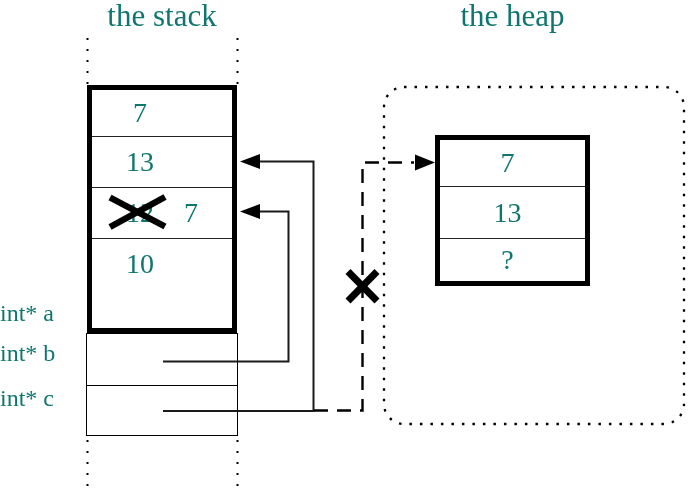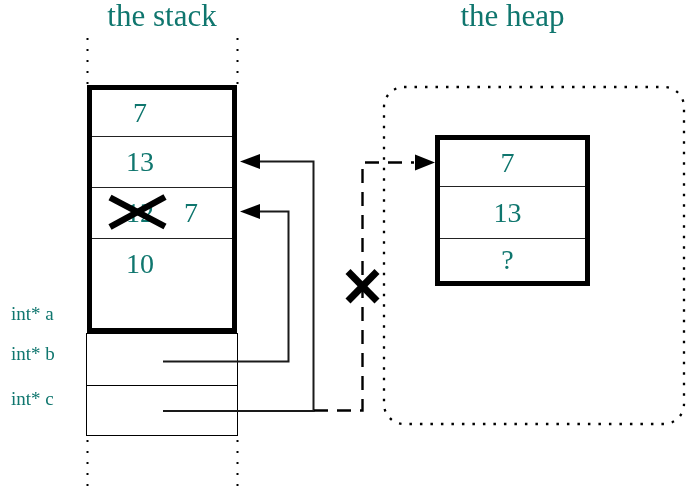--- a/index.html
+++ b/index.html
@@ -52,22 +52,22 @@
     width: 152px; height: 103px;
     border: 1.5px solid #000;
     box-sizing: border-box;
     display: flex; flex-direction: column;
   }
   .sub-box .prow:nth-child(1) { height: 51px; }
   .sub-box .prow:nth-child(2) { flex: 1; border-top: 1.3px solid #000; }
 
   
   .var-label {
-    left: 11px;
-    font-size: 19px;
+    left: 0;
+    font-size: 24px;
     line-height: 31px;
     white-space: nowrap;
   }
   .var-a { top: 298px; }
   .var-b { top: 338px; }
   .var-c { top: 383px; }
 
   
   .heap-box {
     left: 435px; top: 135px;

